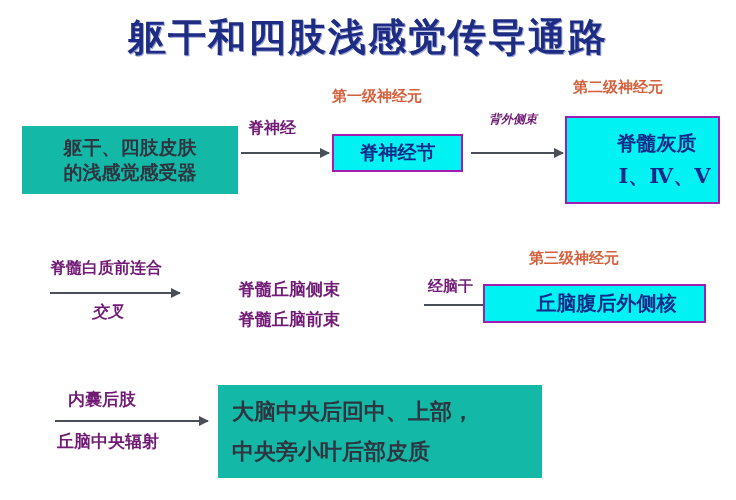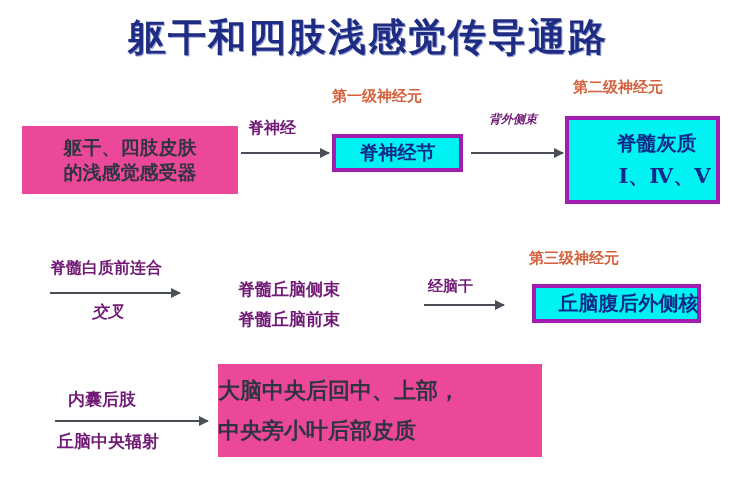--- a/index.html
+++ b/index.html
@@ -42,29 +42,29 @@
     justify-content: center;
     font-family: "DejaVu Serif", serif;
     font-weight: bold;
     line-height: 1.32;
     white-space: nowrap;
   }
   .node .line { display: block; }
 
   
   .box-pale {
-    background: #ec4899;
+    background: #14b8a6;
     color: #2e3440;
     border: none;
   }
   
   .box-cyan {
     background: #00f2f2;
     color: #102a8a;
-    border: 4px solid #a21caf;
+    border: 2px solid #a21caf;
   }
 
   
   .text {
     position: absolute;
     font-family: "DejaVu Serif", serif;
     font-weight: bold;
     white-space: nowrap;
     line-height: 1.3;
   }
@@ -130,28 +130,28 @@
 
   <div class="text text-dark" style="left:238px; top:278px; font-size:17px;">脊髓丘脑侧束</div>
   <div class="text text-dark" style="left:238px; top:308px; font-size:17px;">脊髓丘脑前束</div>
 
   <div class="text text-dark" style="left:428px; top:277px; font-size:15px;">经脑干</div>
 
   <div class="arrow" style="left:424px; top:304px; width:80px;"></div>
 
   <div class="text text-accent" style="left:529px; top:249px; font-size:15px;">第三级神经元</div>
 
-  <div class="node box-cyan" style="left:532px; top:284px; width:169px; height:39px; font-size:20px;padding-left:24px;">
+  <div class="node box-cyan" style="left:483px; top:284px; width:223px; height:39px; font-size:20px;padding-left:24px;">
     <span class="line">丘脑腹后外侧核</span>
   </div>
 
   <div class="text text-dark" style="left:68px; top:388px; font-size:17px;">内囊后肢</div>
 
   <div class="arrow" style="left:55px; top:420px; width:153px;"></div>
 
   <div class="text text-dark" style="left:57px; top:430px; font-size:17px;">丘脑中央辐射</div>
 
-  <div class="node box-pale" style="left:218px; top:364px; width:324px; height:93px; font-size:22px; align-items:flex-start; ">
+  <div class="node box-pale" style="left:218px; top:385px; width:324px; height:93px; font-size:22px; align-items:flex-start; padding-left:14px;">
     <span class="line" style="margin-bottom:10px;">大脑中央后回中、上部，</span>
     <span class="line">中央旁小叶后部皮质</span>
   </div>
 
 </div>
 
 </body></html>

